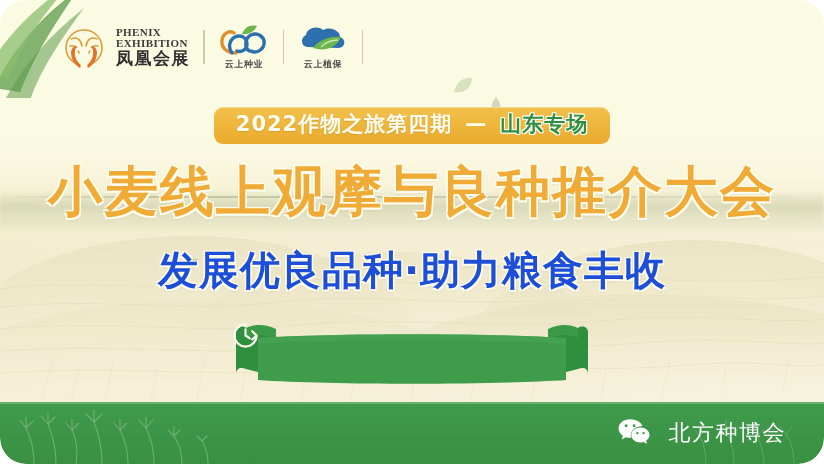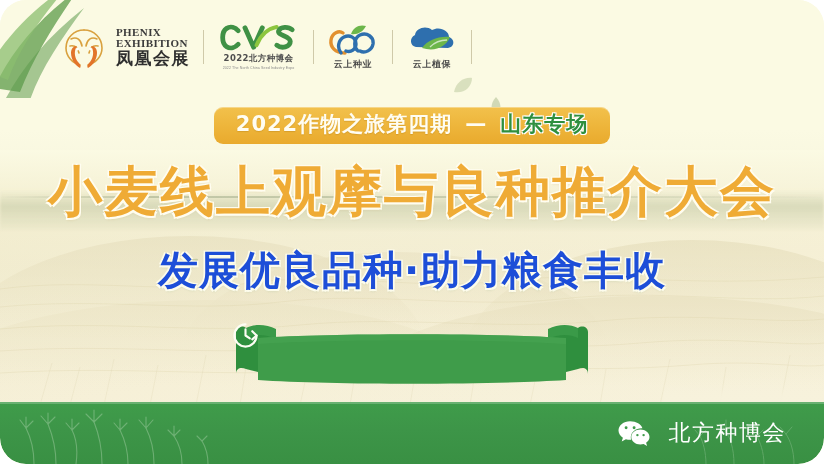--- a/index.html
+++ b/index.html
@@ -174,21 +174,21 @@
     position:absolute; left:0; bottom:0; width:100%; height:62px;
     background:linear-gradient(180deg,#3f9c4a 0%,#3d9548 45%,#399043 100%);
     border-radius:0 0 26px 26px;
     overflow:hidden;
   }
   .footer-topline { position:absolute; left:0; top:0; width:100%; height:2px; background:rgba(255,255,255,.22); }
   .footer-weeds { position:absolute; left:10px; bottom:0; width:210px; height:58px; opacity:.30; }
   .footer-weeds-r { position:absolute; right:4px; bottom:0; width:130px; height:56px; opacity:.22; }
   .wechat-group {
     position:absolute; right:38px; top:50%; transform:translateY(-50%);
-    display:flex; align-items:center; gap:19px;
+    display:flex; align-items:flex-start; gap:19px;
   }
   .wechat-icon { width:32px; height:27px; }
   .wechat-label {
     font-family:"DejaVu Sans", sans-serif;
     font-size:22px; font-weight:normal; color:#ffffff; letter-spacing:1.5px;
   }
 
   
   .footer-lip {
     position:absolute; right:0; bottom:62px; width:160px; height:18px;
@@ -275,30 +275,20 @@
         <div class="phenix-text">
           <div class="phenix-en1">PHENIX</div>
           <div class="phenix-en2">EXHIBITION</div>
           <div class="phenix-cn">凤凰会展</div>
         </div>
       </div>
     </div>
 
     <div class="logo-div"></div>
 
-    <div class="logo-cell cvs-cell">
-      <svg class="cvs-mark" viewBox="0 0 86 28">
-        <path d="M22,7 C19,3.5 14,2 10,4.5 C4.5,8 4.5,20 10,23.5 C14,26 19,24.5 22,21" stroke="#3f9145" stroke-width="5" fill="none" stroke-linecap="round"></path>
-        <path d="M29,4 L38,24 L47,4" stroke="#3f9145" stroke-width="5" fill="none" stroke-linecap="round" stroke-linejoin="round"></path>
-        <path d="M41,22 C45,12 52,5 62,3" stroke="#8dc63f" stroke-width="4" fill="none" stroke-linecap="round"></path>
-        <path d="M78,6 C74,2.5 66,2.5 64,7 C62,12 76,12 76,18 C76,24 67,26 62,22" stroke="#3f9145" stroke-width="5" fill="none" stroke-linecap="round"></path>
-      </svg>
-      <div class="cvs-sub">2022北方种博会</div>
-      <div class="cvs-sub2">2022 The North China Seed Industry Expo</div>
-    </div>
 
     <div class="logo-div"></div>
 
     <div class="logo-cell cloud-cell">
       <svg class="cloud-mark" viewBox="0 0 52 32">
         <path d="M18,30 C8,30 3,24 4,17 C5,10 12,7 16,10" stroke="#e2902e" stroke-width="3.4" fill="none" stroke-linecap="round"></path>
         <path d="M14,30 C10,25 11,17 17,14 C23,11 29,15 29,21 C29,26 24,30 19,28" stroke="#2e6fae" stroke-width="3.4" fill="none" stroke-linecap="round"></path>
         <path d="M31,28 C26,24 27,15 33,12 C40,9 47,14 46,21 C45,27 38,31 33,28" stroke="#2e6fae" stroke-width="3.4" fill="none" stroke-linecap="round"></path>
         <path d="M24,11 C26,4 33,1 39,3 C36,9 30,12 24,11 Z" fill="#6cb64a"></path>
       </svg>

